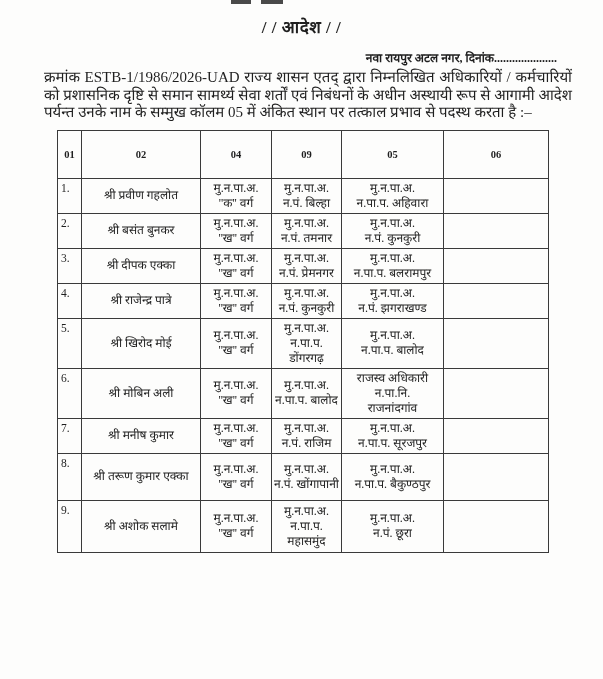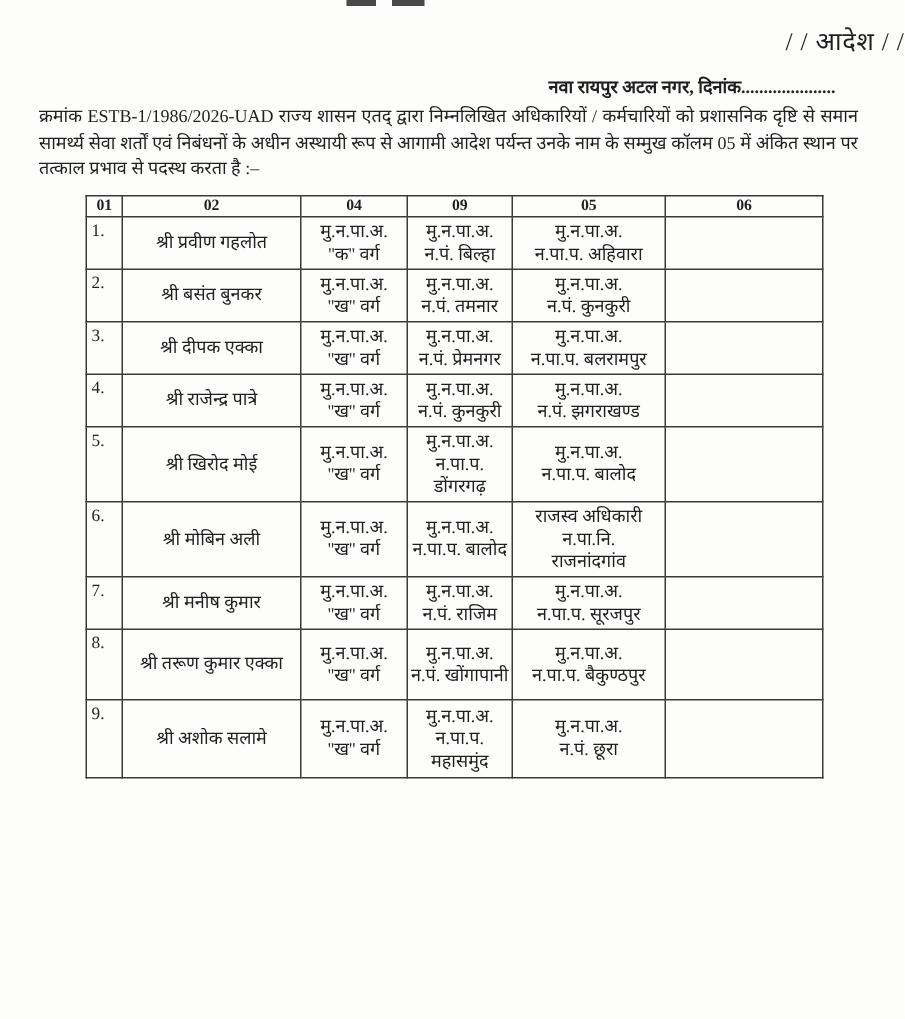--- a/index.html
+++ b/index.html
@@ -15,35 +15,35 @@
   .artifact {
     position: absolute;
     top: 0; left: 231px;
     width: 52px; height: 4px;
     background:
       linear-gradient(90deg, #2a2a2a 0 38%, transparent 38% 58%, #2a2a2a 58% 100%);
     opacity: .85;
   }
   .title {
     padding-top: 15px;
-    text-align: right;
+    text-align: center;
     font-size: 17px;
-    font-weight: 400;
+    font-weight: 700;
     letter-spacing: .5px;
   }
   .dateline {
     margin-top: 11px;
     padding-right: 46px;
     text-align: right;
     font-size: 12px;
     font-weight: 700;
   }
   .body-par {
-    margin: 3px 31px 0 26px;
-    font-size: 12px;
+    margin: 3px 31px 0 44px;
+    font-size: 15px;
     line-height: 17.5px;
     text-align: justify;
   }
   table.order {
     margin: 8px 0 0 57px;
     width: 491px;
     border-collapse: collapse;
     table-layout: fixed;
     font-size: 12px;
   }
@@ -58,21 +58,21 @@
   }
   table.order thead th {
     font-weight: 700;
     font-size: 12px;
     line-height: 15px;
     padding: 2px 1px;
   }
   tr.colnums td {
     font-weight: 700;
     font-size: 10.5px;
-    padding: 0 2px;
+    padding: 17px 2px;
     line-height: 13px;
   }
   col.c1 { width: 24px; }
   col.c2 { width: 119px; }
   col.c3 { width: 71px; }
   col.c4 { width: 70px; }
   col.c5 { width: 102px; }
   col.c6 { width: 105px; }
   tbody.rows td { height: 30px; }
   tbody.rows td.c-sno {

